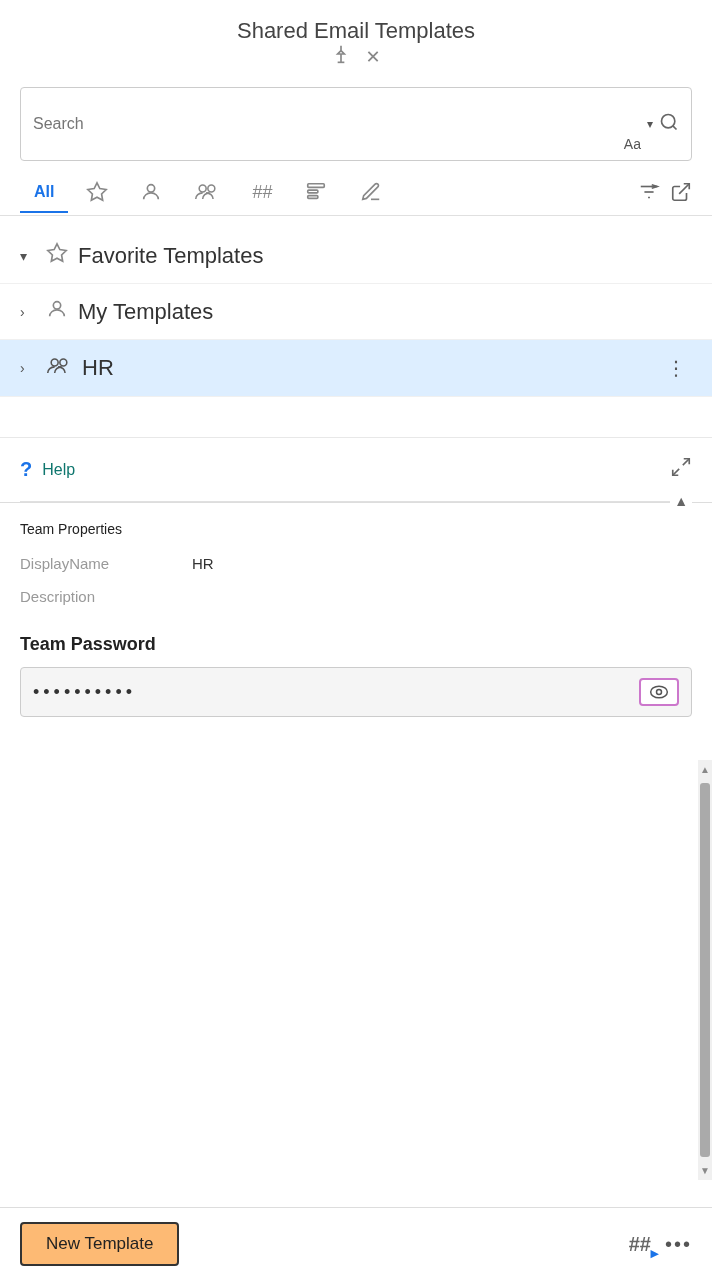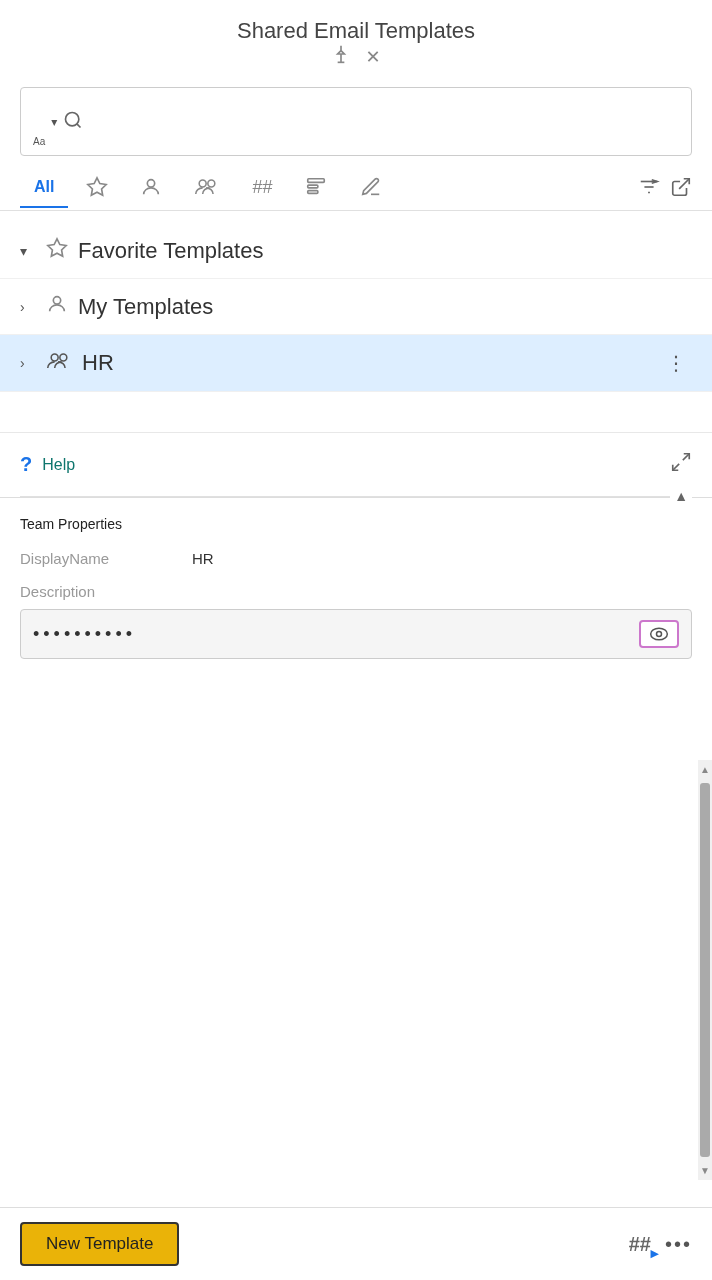--- a/index.html
+++ b/index.html
@@ -54,21 +54,21 @@
       color: #999;
       background: transparent;
     }
     .search-controls {
       display: flex;
       align-items: center;
       gap: 6px;
       color: #555;
       font-size: 14px;
     }
-    .search-controls .aa { font-size: 10px; color: #555; margin-top: 40px; }
+    .search-controls .aa { font-size: 14px; color: #555; margin-top: 40px; }
     .search-controls .chevron { font-size: 12px; color: #555; }
     .search-controls .search-ico { font-size: 16px; color: #555; }
 
     
     .filter-bar {
       display: flex;
       align-items: center;
       gap: 4px;
       padding: 0 20px;
       border-bottom: 1px solid #e0e0e0;
@@ -267,21 +267,21 @@
       padding: 14px 20px;
       border-top: 1px solid #ddd;
       background: #fff;
     }
     .new-template-btn {
       border: 2px solid #333;
       border-radius: 4px;
       padding: 10px 24px;
       font-size: 17px;
       color: #222;
-      background: #eab308;
+      background: #fdba74;
       cursor: pointer;
       font-weight: 500;
     }
     .footer-right {
       margin-left: auto;
       display: flex;
       align-items: center;
       gap: 14px;
     }
     .footer-hash {
@@ -308,20 +308,21 @@
           <path d="M12 2 L12 8 L16 12 L8 12 L12 8"></path>
           <line x1="12" y1="12" x2="12" y2="22"></line>
           <line x1="8" y1="22" x2="16" y2="22"></line>
         </svg>
     </span>
     <span class="header-icon">✕</span>
   </div>
 </div>
 
 <div class="search-bar">
+  <input class="search-input" type="text" placeholder="Search" style="">
   <div class="search-controls">
     <span class="aa">Aa</span>
     <span class="chevron">▾</span>
     <span class="search-ico">
       <svg width="20" height="20" viewBox="0 0 24 24" fill="none" stroke="#666" stroke-width="2">
           <circle cx="11" cy="11" r="8"></circle>
           <line x1="21" y1="21" x2="16.65" y2="16.65"></line>
         </svg>
     </span>
   </div>
@@ -453,20 +454,21 @@
 
   <div class="property-row">
     <span class="property-label">DisplayName</span>
     <span class="property-value">HR</span>
   </div>
 
   <div class="description-row">
     <span class="description-label">Description</span>
   </div>
 
+  <div class="team-password-title">Team Password</div>
 
   <div class="password-input-row">
     <span class="password-dots">••••••••••</span>
     <button class="eye-btn">
       <svg width="20" height="16" viewBox="0 0 24 18" fill="none" stroke="#555" stroke-width="1.8">
           <ellipse cx="12" cy="9" rx="10" ry="7"></ellipse>
           <circle cx="12" cy="9" r="3"></circle>
         </svg>
     </button>
   </div>

